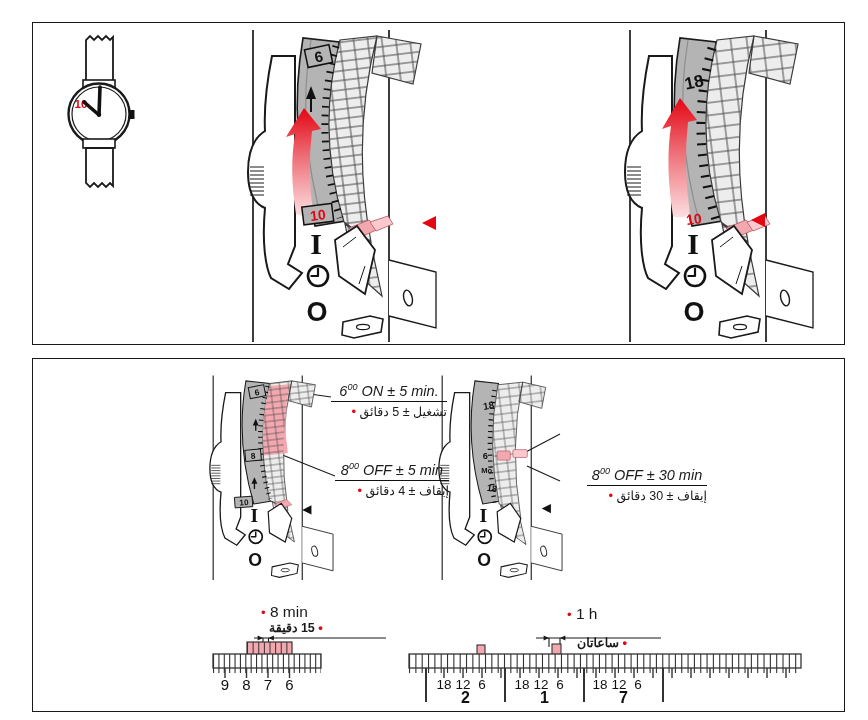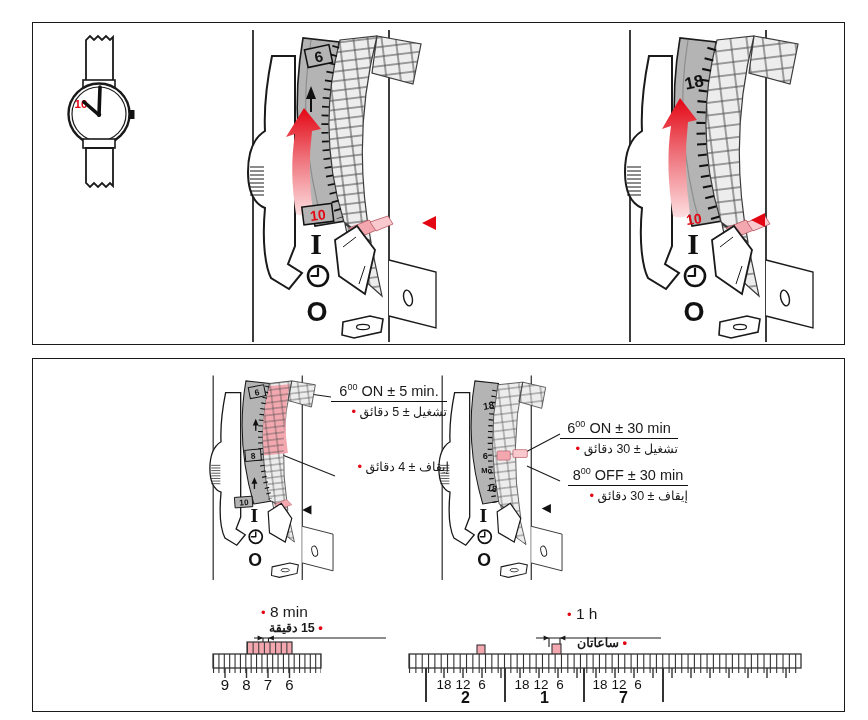--- a/index.html
+++ b/index.html
@@ -17,21 +17,21 @@
   .red-t{fill:#e30613;}
   .gray-t{fill:#4a4a4a;}
   .sym-i{font-family:"Liberation Serif",serif;font-size:30px;font-weight:700;fill:#111;text-anchor:middle;}
   .sym-o{font-size:27px;font-weight:700;fill:#111;text-anchor:middle;}
   .scale-num{font-size:15px;fill:#111;text-anchor:middle;}
   .hour-num{font-size:13.5px;fill:#111;text-anchor:middle;}
   .day-num{font-size:16px;font-weight:700;fill:#111;text-anchor:middle;}
   
   .ann{position:absolute;}
   .ann-en{font-size:14.5px;line-height:18px;white-space:nowrap;text-align:center;
-          border-bottom:1.3px solid #111;padding:0 2px 1px 2px;}
+          border-bottom:1.3px solid #111;padding:0 2px 1px 2px;font-style:italic;}
   .ann-en sup{font-size:9px;}
   .ann-ar{font-size:12.5px;line-height:15px;text-align:right;margin-top:2px;white-space:nowrap;}
   .dot{color:#e30613;font-size:13px;}
   .lbl{position:absolute;white-space:nowrap;}
   .lbl-en{font-size:15.5px;}
   .lbl-ar{font-size:12.5px;text-align:center;font-weight:bold;}
 </style>
 </head>
 <body>
 
@@ -243,28 +243,25 @@
       <text x="511.5" y="344" class="day-num">1</text>
       <text x="590.5" y="344" class="day-num">7</text>
     </g>
   </svg>
 
   <div class="ann" style="left:298px;top:19px;width:116px">
     <div class="ann-en"><span>6</span><sup>00</sup>&nbsp;<span>ON ± 5 min.</span></div>
     <div class="ann-ar"><span class="dot">•</span> <span dir="rtl">تشغيل ± 5 دقائق</span></div>
   </div>
   <div class="ann" style="left:302px;top:98px;width:114px">
+    <div class="ann-en"><span>8</span><sup>00</sup>&nbsp;<span>OFF ± 5 min</span></div>
     <div class="ann-ar"><span class="dot">•</span> <span dir="rtl">إيقاف ± 4 دقائق</span></div>
   </div>
 
-  <div class="ann" style="left:527px;top:56px;width:118px">
-    <div class="ann-en"><span>6</span><sup>00</sup>&nbsp;<span>ON ± 30 min</span></div>
-    <div class="ann-ar"><span class="dot">•</span> <span dir="rtl">تشغيل ± 30 دقائق</span></div>
-  </div>
-  <div class="ann" style="left:535px;top:103px;width:120px">
+  <div class="ann" style="left:554px;top:103px;width:120px">
     <div class="ann-en"><span>8</span><sup>00</sup>&nbsp;<span>OFF ± 30 min</span></div>
     <div class="ann-ar"><span class="dot">•</span> <span dir="rtl">إيقاف ± 30 دقائق</span></div>
   </div>
 
   <div class="lbl lbl-en" style="left:228px;top:244px"><span class="dot">•</span> <span>8 min</span></div>
   <div class="lbl lbl-ar" style="left:228px;top:261px;width:70px"><span dir="rtl">15 دقيقة</span> <span class="dot">•</span></div>
   <div class="lbl lbl-en" style="left:534px;top:246px"><span class="dot">•</span> <span>1 h</span></div>
   <div class="lbl lbl-ar" style="left:538px;top:276px;width:62px"><span dir="rtl">ساعاتان</span> <span class="dot">•</span></div>
 </section>
 

